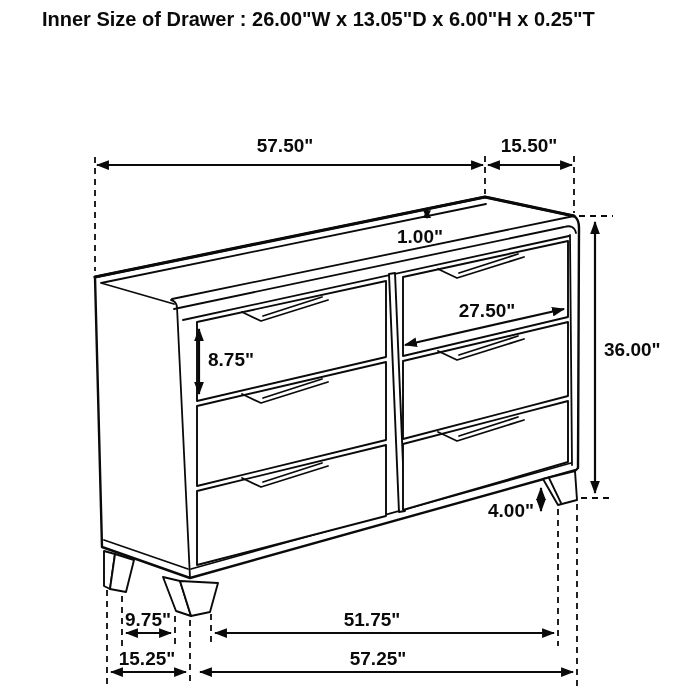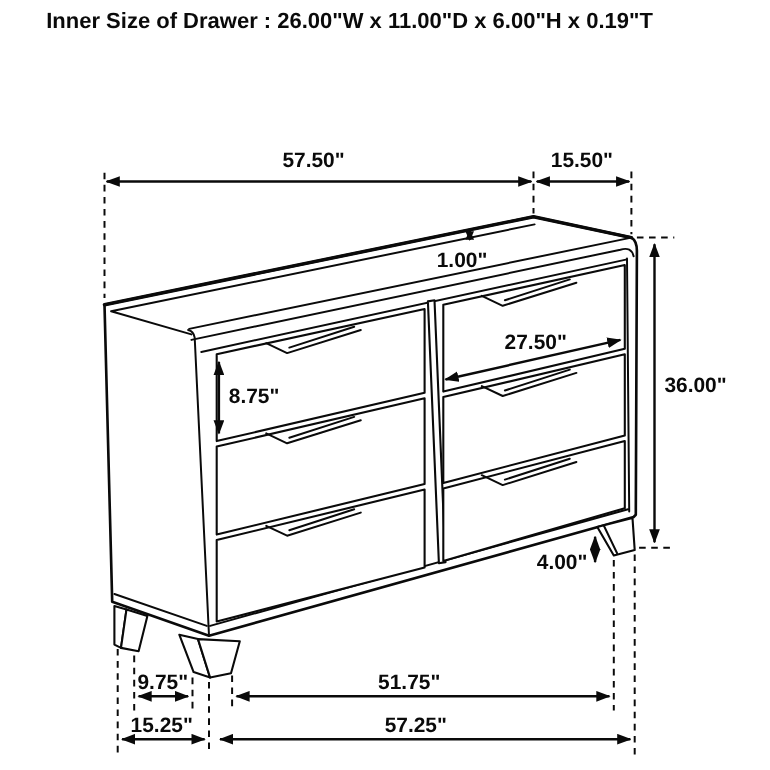--- a/index.html
+++ b/index.html
@@ -14,21 +14,21 @@
   .thick{fill:none;stroke:#0a0a0a;stroke-width:3.2;stroke-linejoin:round;stroke-linecap:round;}
   .part{fill:#ffffff;stroke:#0a0a0a;stroke-width:1.9;stroke-linejoin:round;}
   .dim{stroke:#0a0a0a;stroke-width:2.2;fill:none;}
   .ext{stroke:#0a0a0a;stroke-width:1.8;fill:none;stroke-dasharray:6 5;}
   .lbl{font-family:"Liberation Sans",sans-serif;font-size:19px;font-weight:bold;fill:#0a0a0a;}
   .mid{text-anchor:middle;} .st{text-anchor:start;} .en{text-anchor:end;}
 </style>
 </head>
 <body>
 
-<div class="title">Inner Size of Drawer : 26.00"W x 11.00"D x 6.00"H x 0.19"T</div>
+<div class="title">Inner Size of Drawer : 26.00"W x 13.05"D x 6.00"H x 0.25"T</div>
 
 <svg width="700" height="700" viewBox="0 0 700 700">
   <defs>
     <marker id="arr" viewBox="0 0 12 9" refX="11" refY="4.5" markerWidth="13" markerHeight="10" orient="auto-start-reverse" markerUnits="userSpaceOnUse">
       <path d="M0,0 L12,4.5 L0,9 Z" fill="#0a0a0a"></path>
     </marker>
     <marker id="arrs" viewBox="0 0 8 7" refX="7" refY="3.5" markerWidth="9" markerHeight="8" orient="auto-start-reverse" markerUnits="userSpaceOnUse">
       <path d="M0,0 L8,3.5 L0,7 Z" fill="#0a0a0a"></path>
     </marker>
   </defs>

